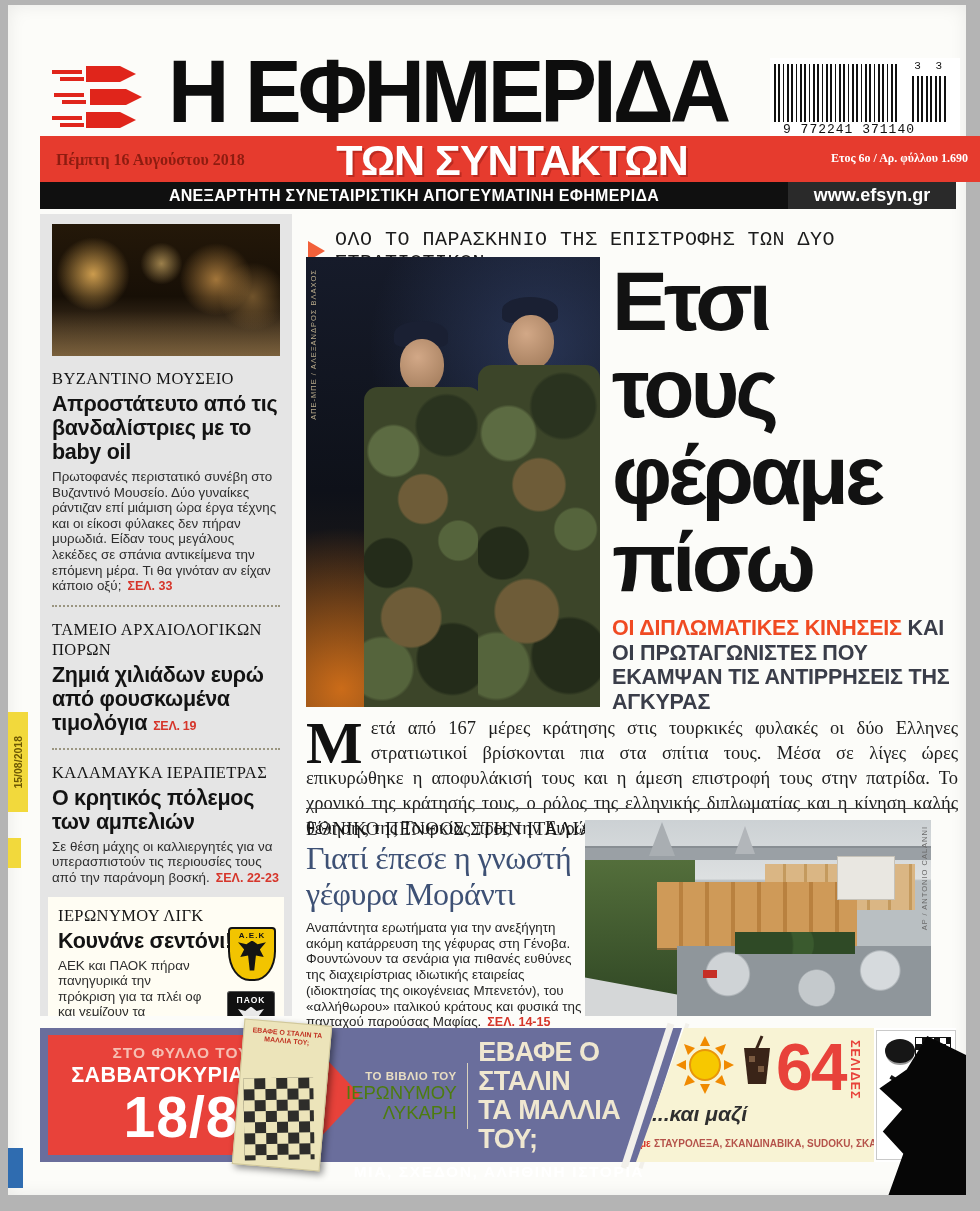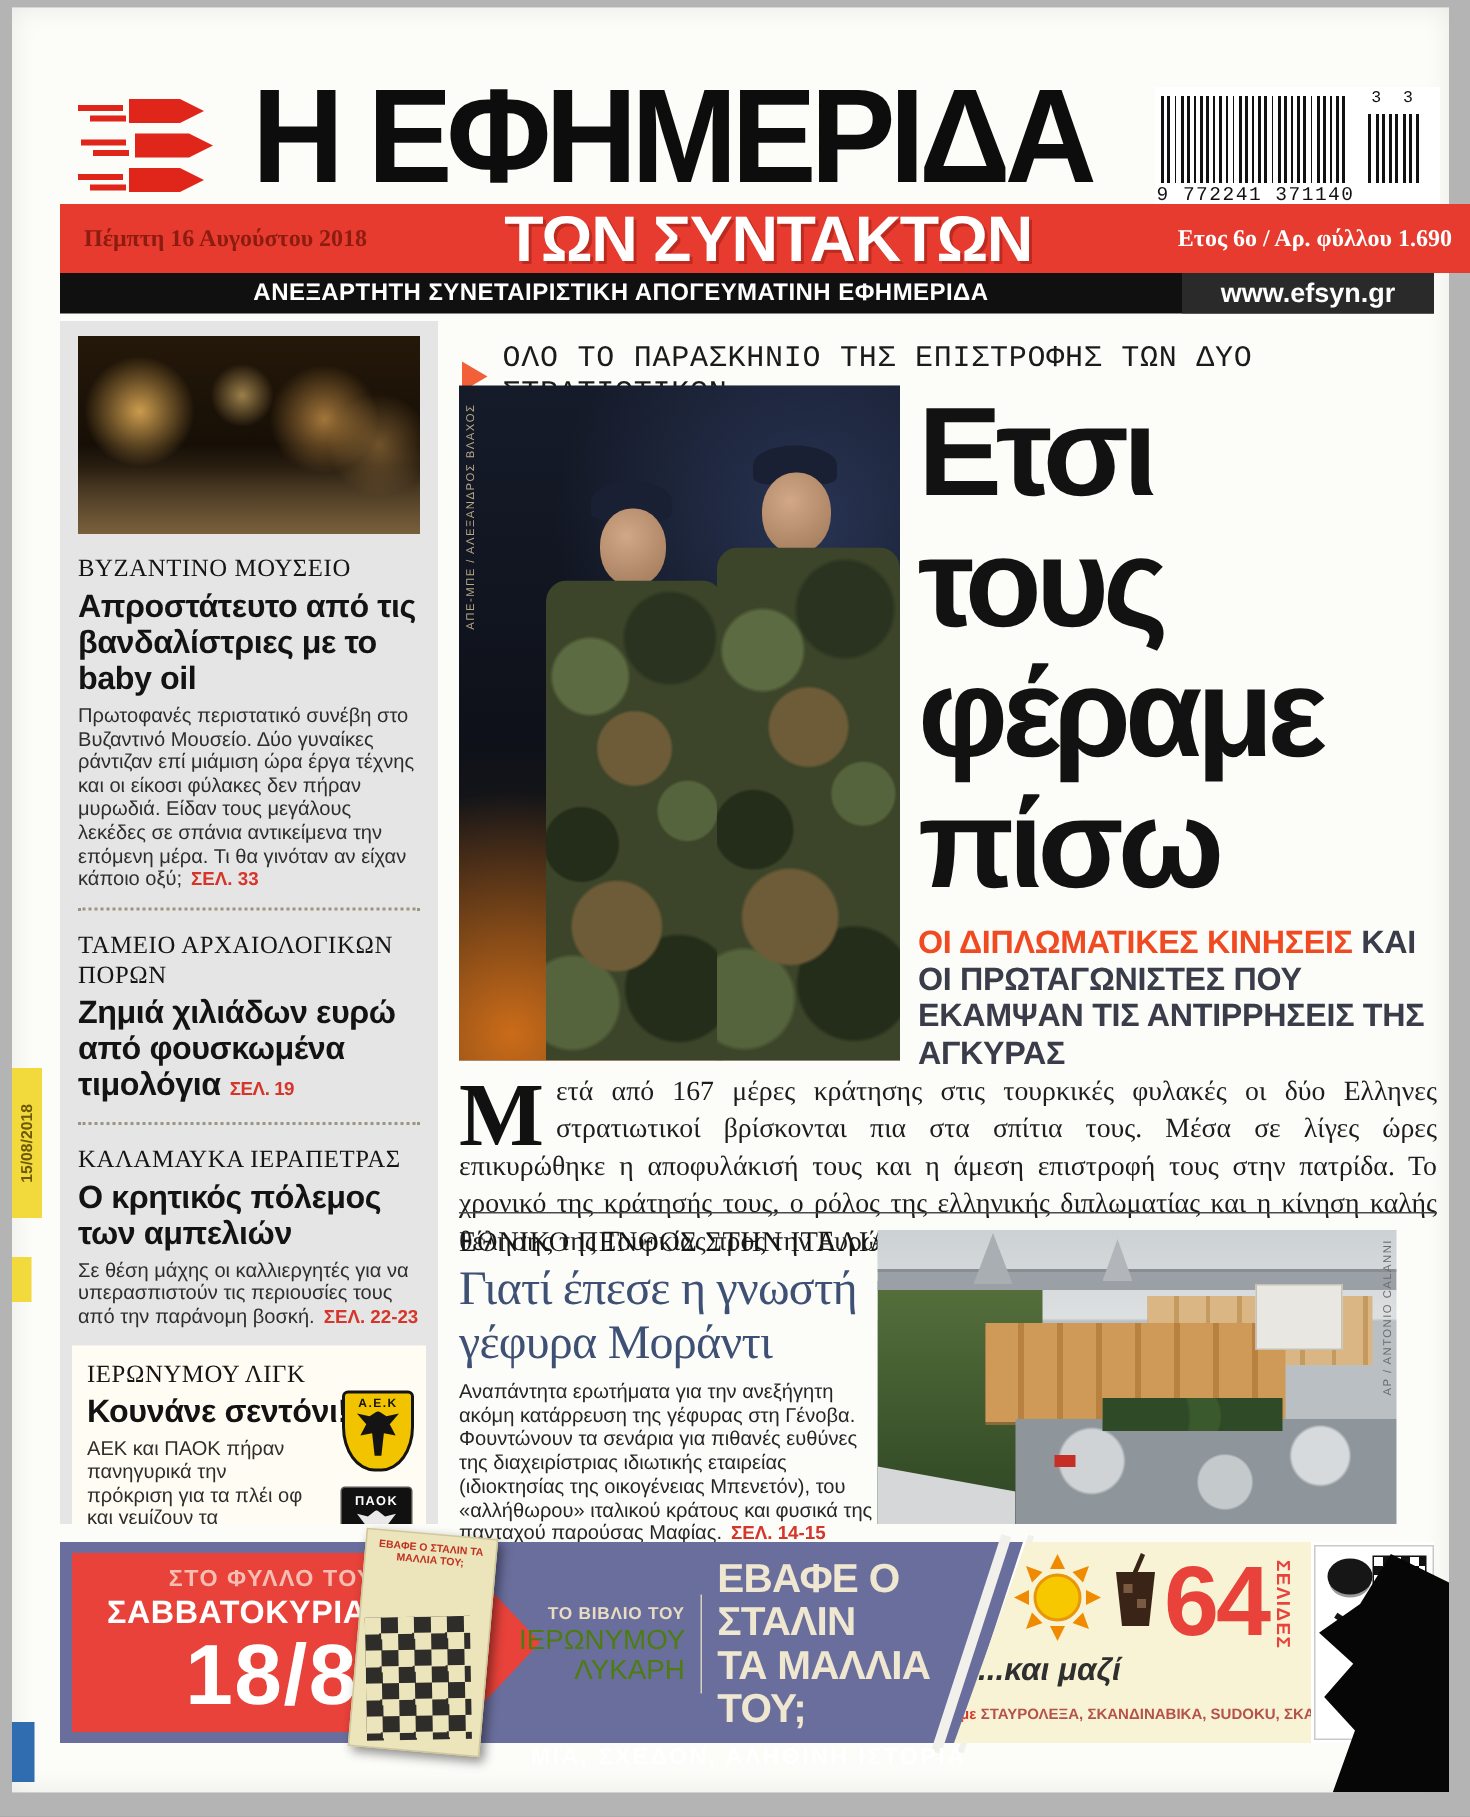--- a/index.html
+++ b/index.html
@@ -9,34 +9,34 @@
         box-shadow:inset 0 0 18px rgba(0,0,0,.08);}
   .abs{position:absolute;}
 
   
   .mast-title{left:168px;top:46px;width:590px;height:92px;font-size:85px;font-weight:bold;
       letter-spacing:-4px;color:#0d0d0d;line-height:92px;transform:scaleY(1.05);white-space:nowrap;}
   .logo{left:52px;top:62px;}
   .bc-wrap{left:770px;top:58px;width:190px;height:86px;background:#fff;}
   .bc-main{position:absolute;left:4px;top:6px;width:126px;height:58px;
       background:repeating-linear-gradient(90deg,#111 0 2px,#fff 2px 4px,#111 4px 6px,#fff 6px 9px,#111 9px 10px,#fff 10px 13px);}
-  .bc-num{position:absolute;left:0px;top:64px;width:134px;text-align:center;
+  .bc-num{position:absolute;left:12px;top:64px;width:134px;text-align:center;
       font-family:"Liberation Mono",monospace;font-size:13px;letter-spacing:1px;color:#111;}
   .bc-addon{position:absolute;left:142px;top:18px;width:34px;height:46px;
       background:repeating-linear-gradient(90deg,#111 0 2px,#fff 2px 5px,#111 5px 7px,#fff 7px 9px);}
   .bc-addon-num{position:absolute;left:142px;top:2px;width:34px;text-align:right;
       font-family:"Liberation Mono",monospace;font-size:11px;letter-spacing:4px;color:#111;}
 
   .band-red{left:40px;top:136px;width:916px;height:46px;background:#e63b2e;padding-left:28px;}
   .band-date{position:absolute;left:16px;top:15px;font-family:"Liberation Serif",serif;
       font-weight:bold;font-size:16px;color:#8d1c10;}
   .band-sub{position:absolute;left:0;right:0;top:0;height:46px;line-height:48px;text-align:center;
       font-size:43px;font-weight:bold;color:#fff;letter-spacing:-1px;text-shadow:2px 2px 0 rgba(110,12,6,.35);}
   .band-issue{position:absolute;right:16px;top:15px;font-family:"Liberation Serif",serif;
-      font-weight:bold;font-size:16px;color:#fff;}
+      font-weight:bold;font-size:12px;color:#fff;}
 
   .band-black{left:40px;top:182px;width:916px;height:27px;background:#101010;display:flex;align-items:stretch;}
   .price-box{width:198px;background:#3b3b3b;color:#fff;font-weight:bold;font-size:16px;
       display:flex;align-items:center;padding-left:15px;box-sizing:border-box;}
   .tagline{flex:1;display:flex;align-items:center;justify-content:center;color:#fff;
       font-weight:bold;font-size:16px;letter-spacing:.3px;}
   .site-box{width:168px;background:#2a2a2a;color:#fff;font-weight:bold;font-size:18px;
       display:flex;align-items:center;justify-content:center;}
 
   

